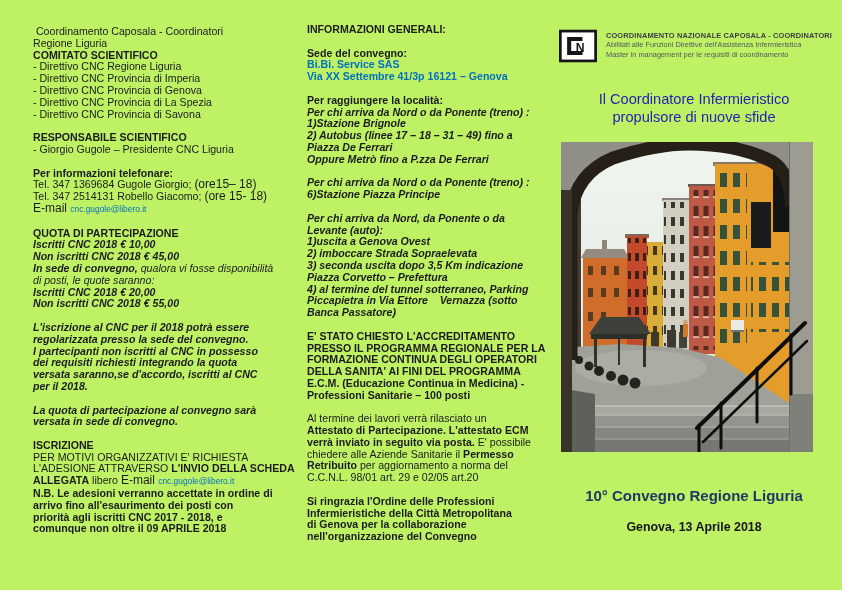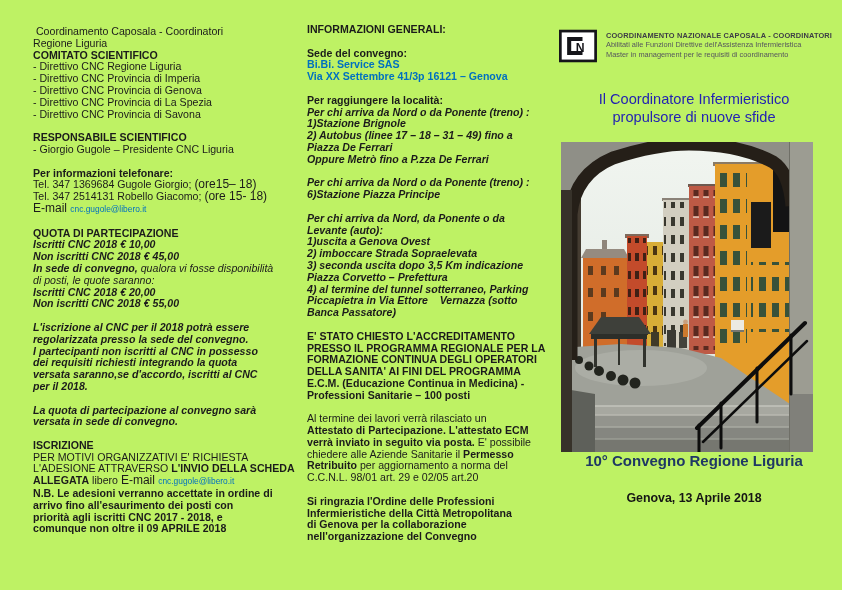--- a/index.html
+++ b/index.html
@@ -19,22 +19,22 @@
   .run-l{font-size:8.4px;color:#0070c0;}
   .run-bb{font-weight:700;color:#0070c0;}
   .logo-row{display:flex;align-items:flex-start;gap:9px;margin-left:3px;}
   .logo-text{padding-top:3px;}
   .logo-line1{font-size:7.4px;font-weight:700;color:#3d3d46;letter-spacing:.15px;white-space:nowrap;}
   .logo-line2{font-size:7.4px;color:#55555e;white-space:nowrap;line-height:9.6px;}
   .theme-title{margin-top:26px;text-align:center;color:#2323b2;font-weight:400;
                font-size:14.6px;line-height:18px;}
   .photo{margin-top:16px;margin-left:5px;width:252px;height:310px;}
   .photo svg{display:block;}
-  .event-title{text-align:center;color:#1f3864;font-weight:700;font-size:15px;}
-  .event-date{margin-top:22px;text-align:center;color:#151515;font-weight:700;font-size:12.4px;}
+  .event-title{margin-top:35px;text-align:center;color:#1f3864;font-weight:700;font-size:15px;}
+  .event-date{margin-top:16px;text-align:center;color:#151515;font-weight:700;font-size:12.4px;}
 </style>
 </head>
 <body>
 
 <div class="page">
 
   <div class="col col-left">
     <div class="rich">
         <div class="line"><span class="run-r"> Coordinamento Caposala - Coordinatori</span></div>
         <div class="line"><span class="run-r">Regione Liguria</span></div>

